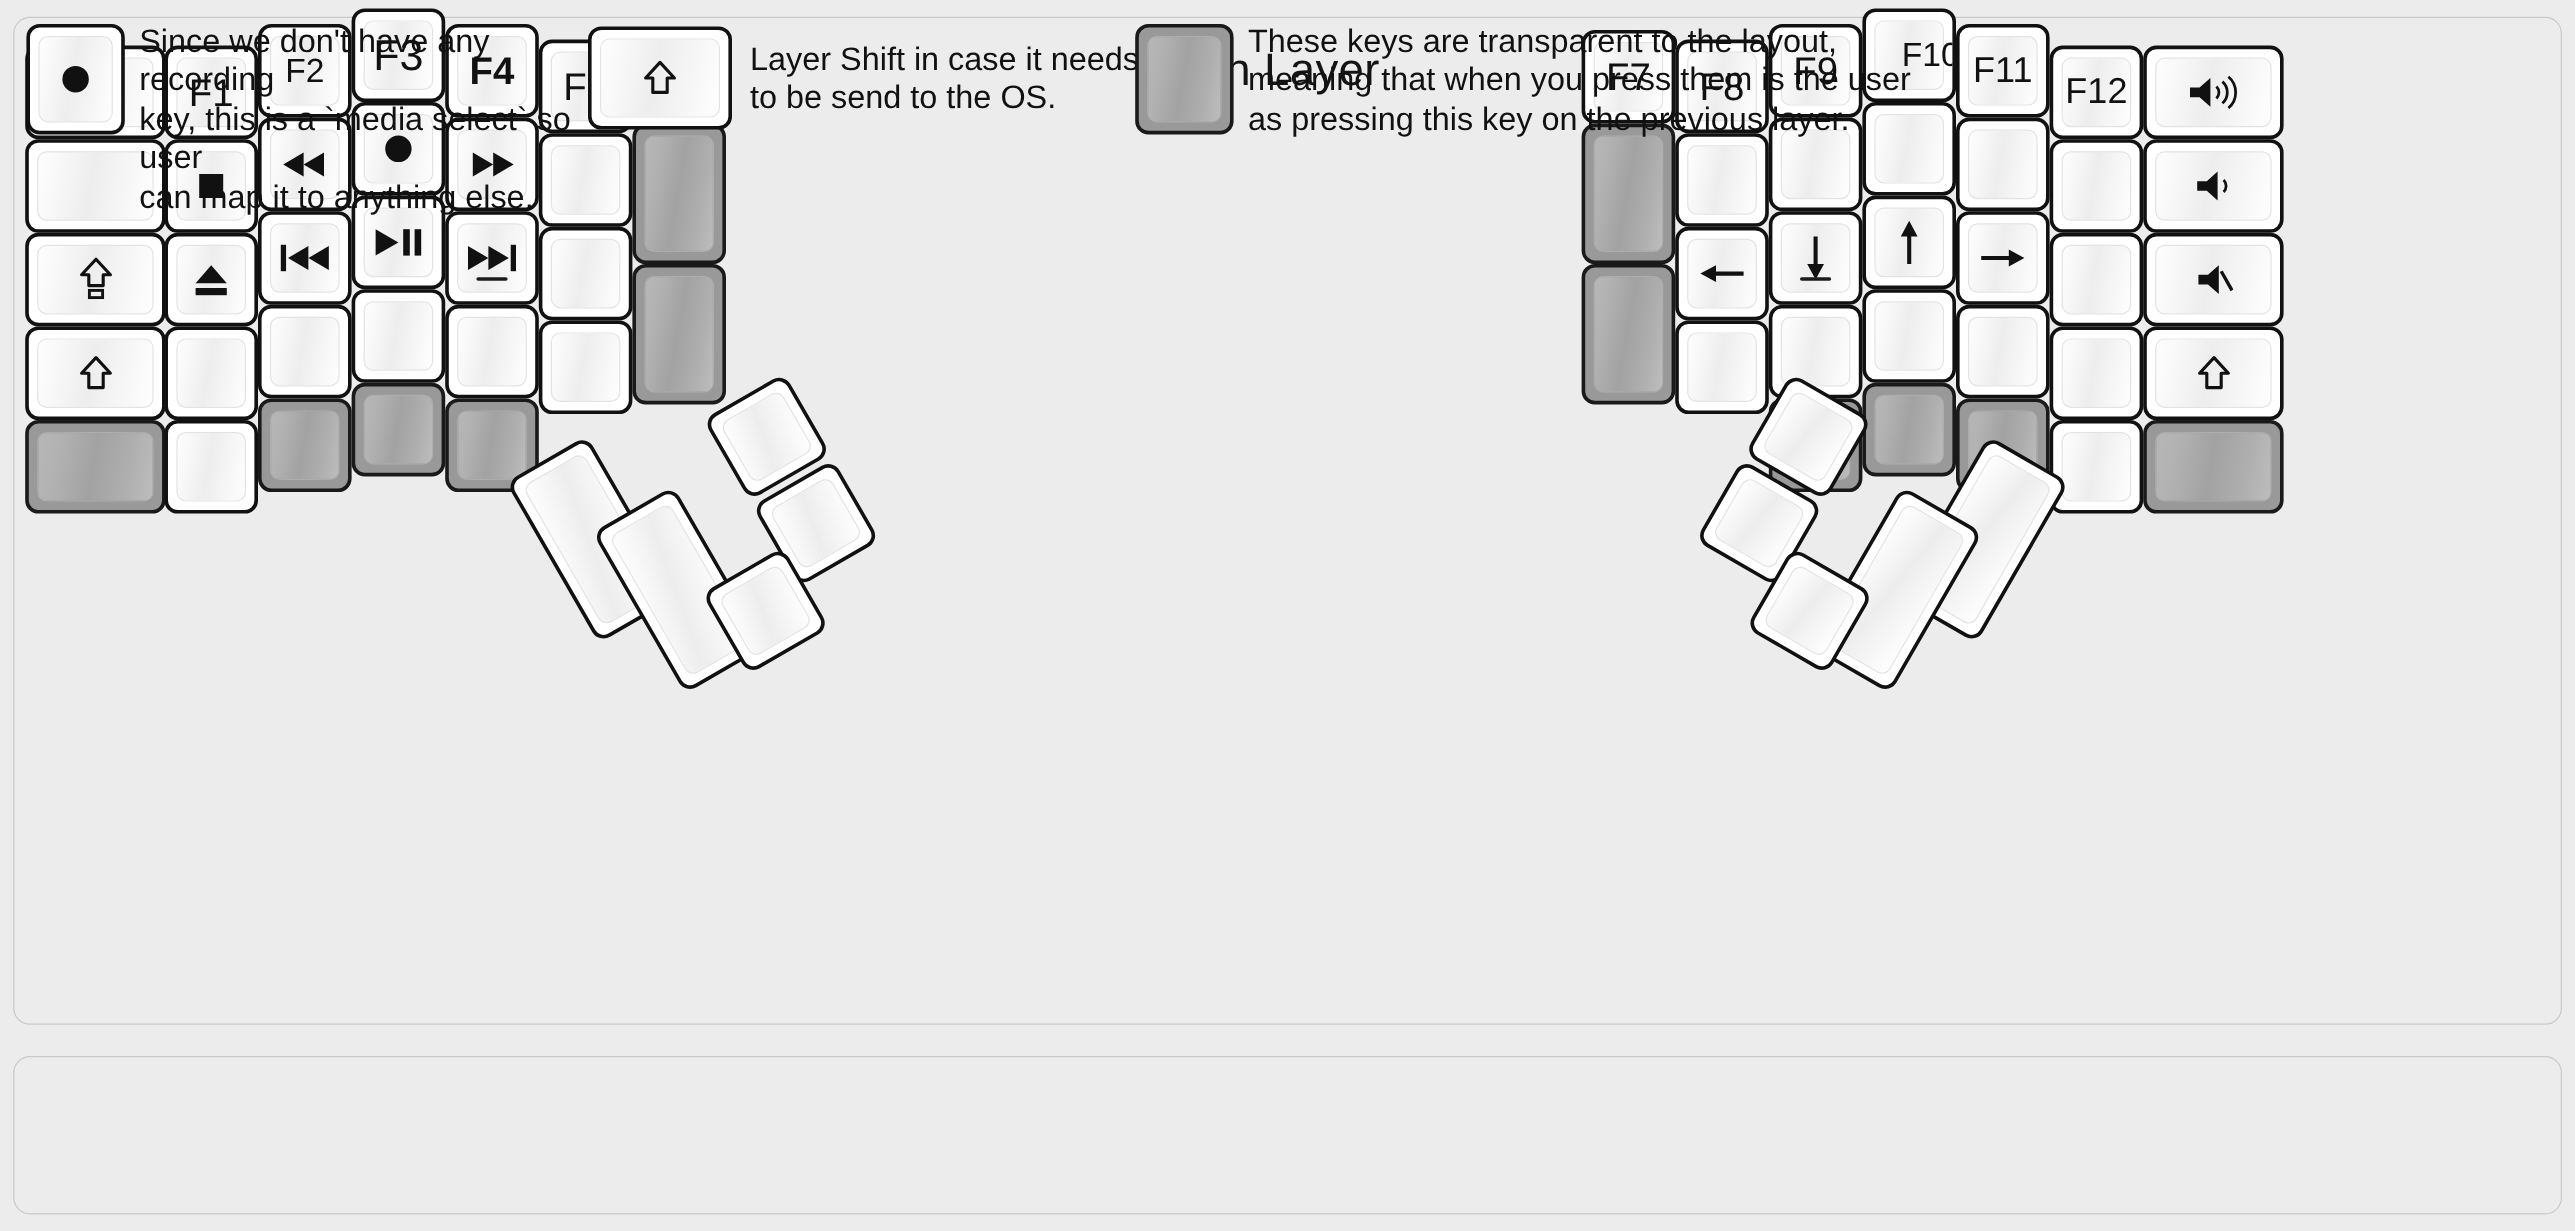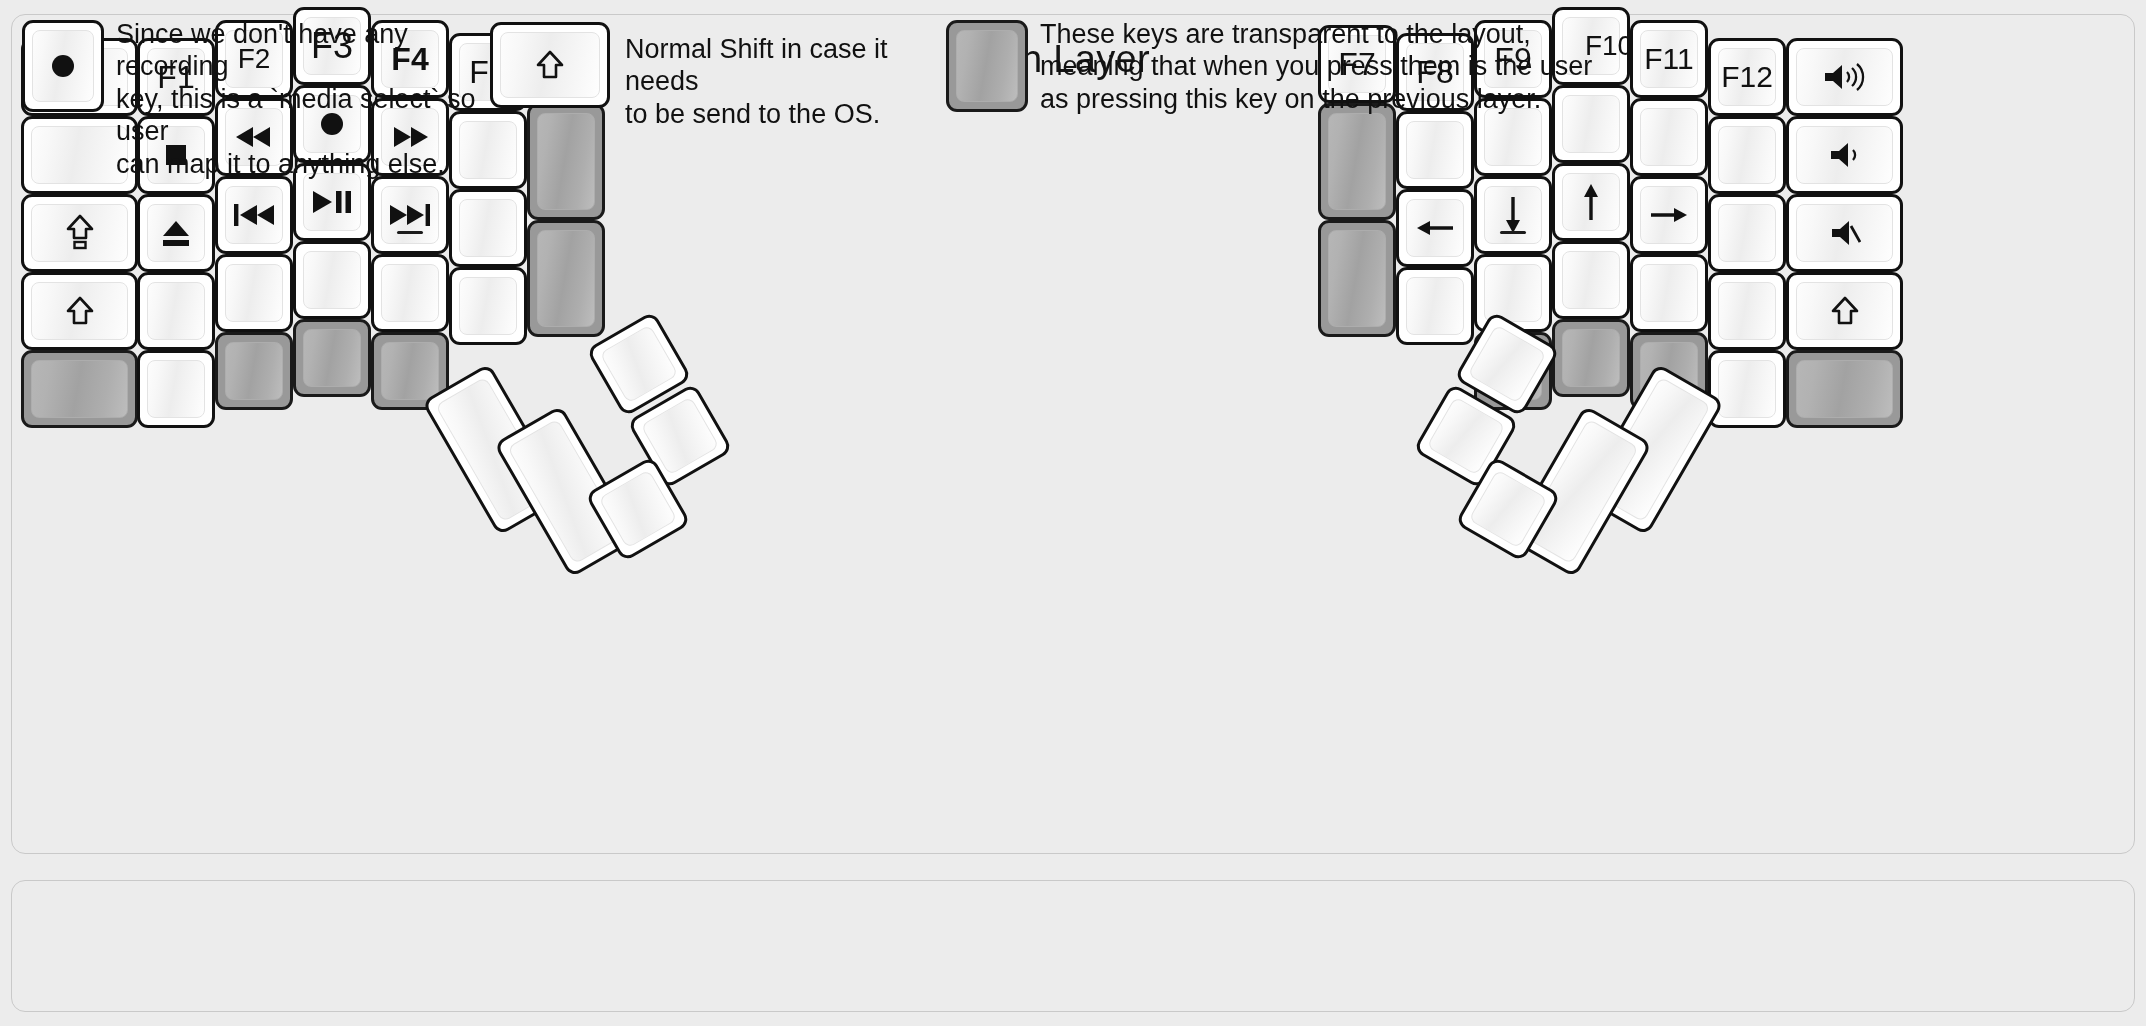--- a/index.html
+++ b/index.html
@@ -579,21 +579,21 @@
   <div class="legend-item" id="legend-2">
     <div class="key legend-key" id="lk2">
       <div class="top">
           <div class="glyph">
             <svg width="30" height="32" viewBox="0 0 30 32">
               <path d="M15 3 L27 16 L21 16 L21 28 L9 28 L9 16 L3 16 Z" fill="none" stroke="#111" stroke-width="2.6" stroke-linejoin="round"></path>
             </svg>
           </div>
         </div>
     </div>
-    <div class="legend-text" id="lt2">Normal Shift in case it needs
+    <div class="legend-text" id="lt2">Layer Shift in case it needs
 to be send to the OS.</div>
   </div>
 
   <div class="legend-item" id="legend-3">
     <div class="key trans legend-key" id="lk3">
       <div class="top">
           <div class="glyph"></div>
         </div>
     </div>
     <div class="legend-text" id="lt3">These keys are transparent to the layout,

